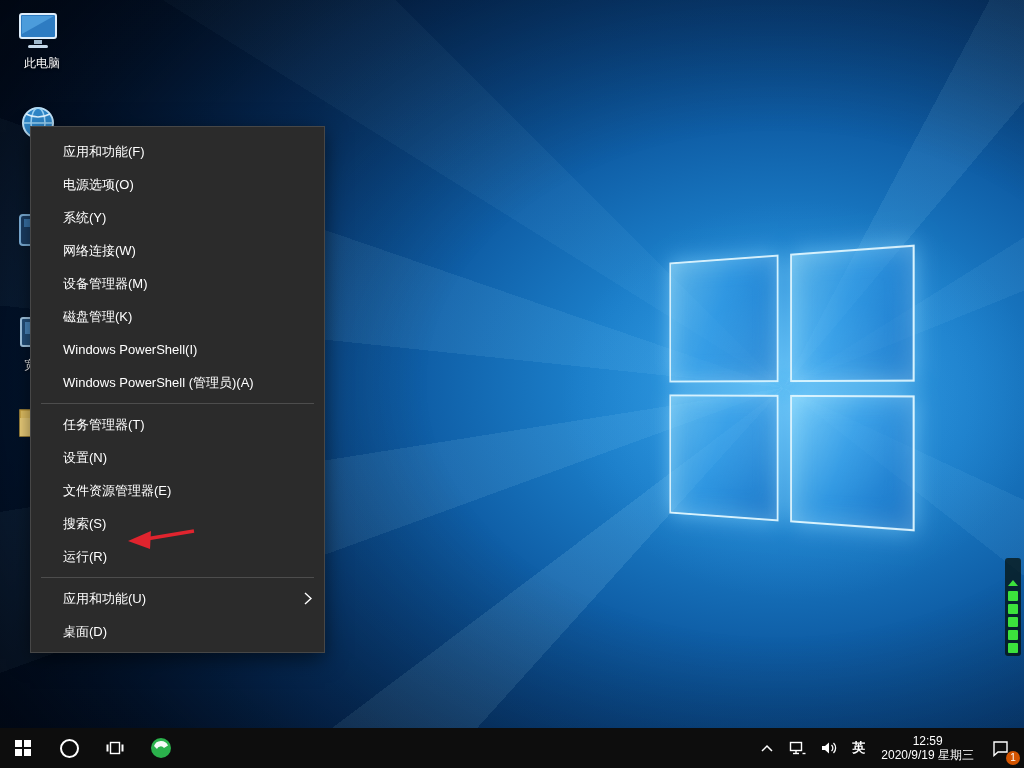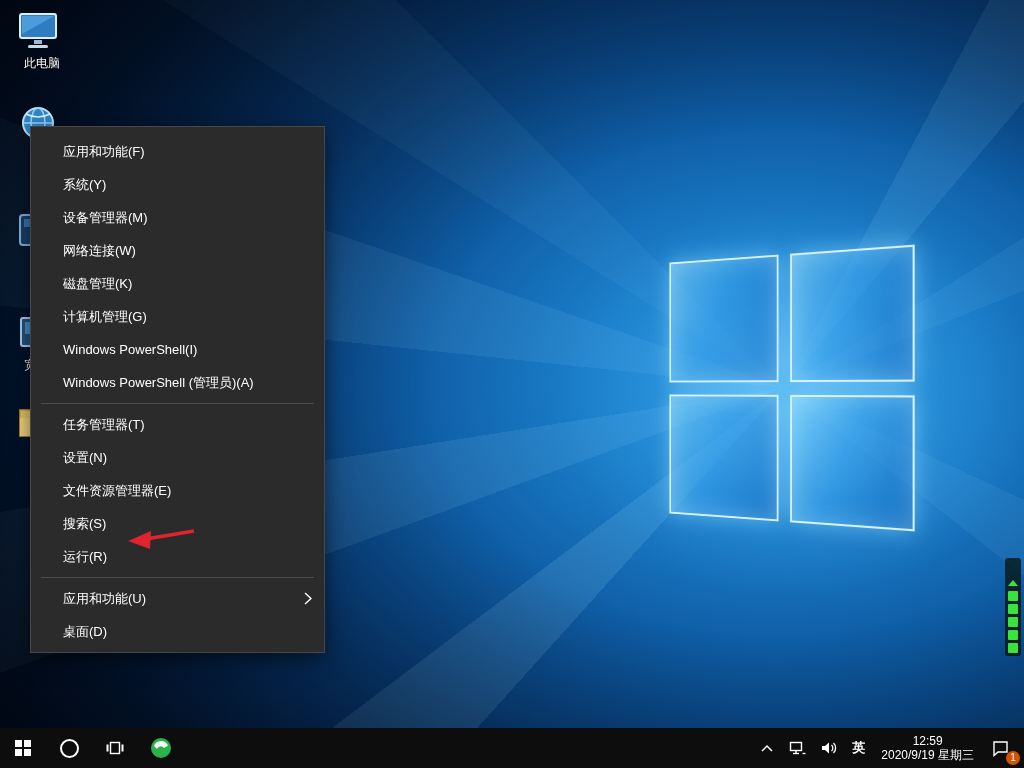--- a/index.html
+++ b/index.html
@@ -136,25 +136,25 @@
   <div class="dicon" style="left:10px;top:402px;">
     <svg width="44" height="40" viewBox="0 0 44 40">
       <path d="M4 8 L16 8 L19 12 L40 12 L40 34 L4 34 Z" fill="#e7c565" stroke="#caa23f" stroke-width="1.5"></path>
       <rect x="4" y="16" width="36" height="18" fill="#f0d27c"></rect>
     </svg>
     <div class="lbl"></div>
   </div>
 
   <div class="context-menu">
     <div class="menu-item"><span>应用和功能(F)</span></div>
+    <div class="menu-item"><span>电源选项(O)</span></div>
     <div class="menu-item"><span>系统(Y)</span></div>
+    <div class="menu-item"><span>网络连接(W)</span></div>
     <div class="menu-item"><span>设备管理器(M)</span></div>
-    <div class="menu-item"><span>网络连接(W)</span></div>
     <div class="menu-item"><span>磁盘管理(K)</span></div>
-    <div class="menu-item"><span>计算机管理(G)</span></div>
     <div class="menu-item"><span>Windows PowerShell(I)</span></div>
     <div class="menu-item"><span>Windows PowerShell (管理员)(A)</span></div>
     <div class="menu-sep"></div>
     <div class="menu-item"><span>任务管理器(T)</span></div>
     <div class="menu-item"><span>设置(N)</span></div>
     <div class="menu-item"><span>文件资源管理器(E)</span></div>
     <div class="menu-item"><span>搜索(S)</span></div>
     <div class="menu-item"><span>运行(R)</span></div>
     <div class="menu-sep"></div>
     <div class="menu-item">

